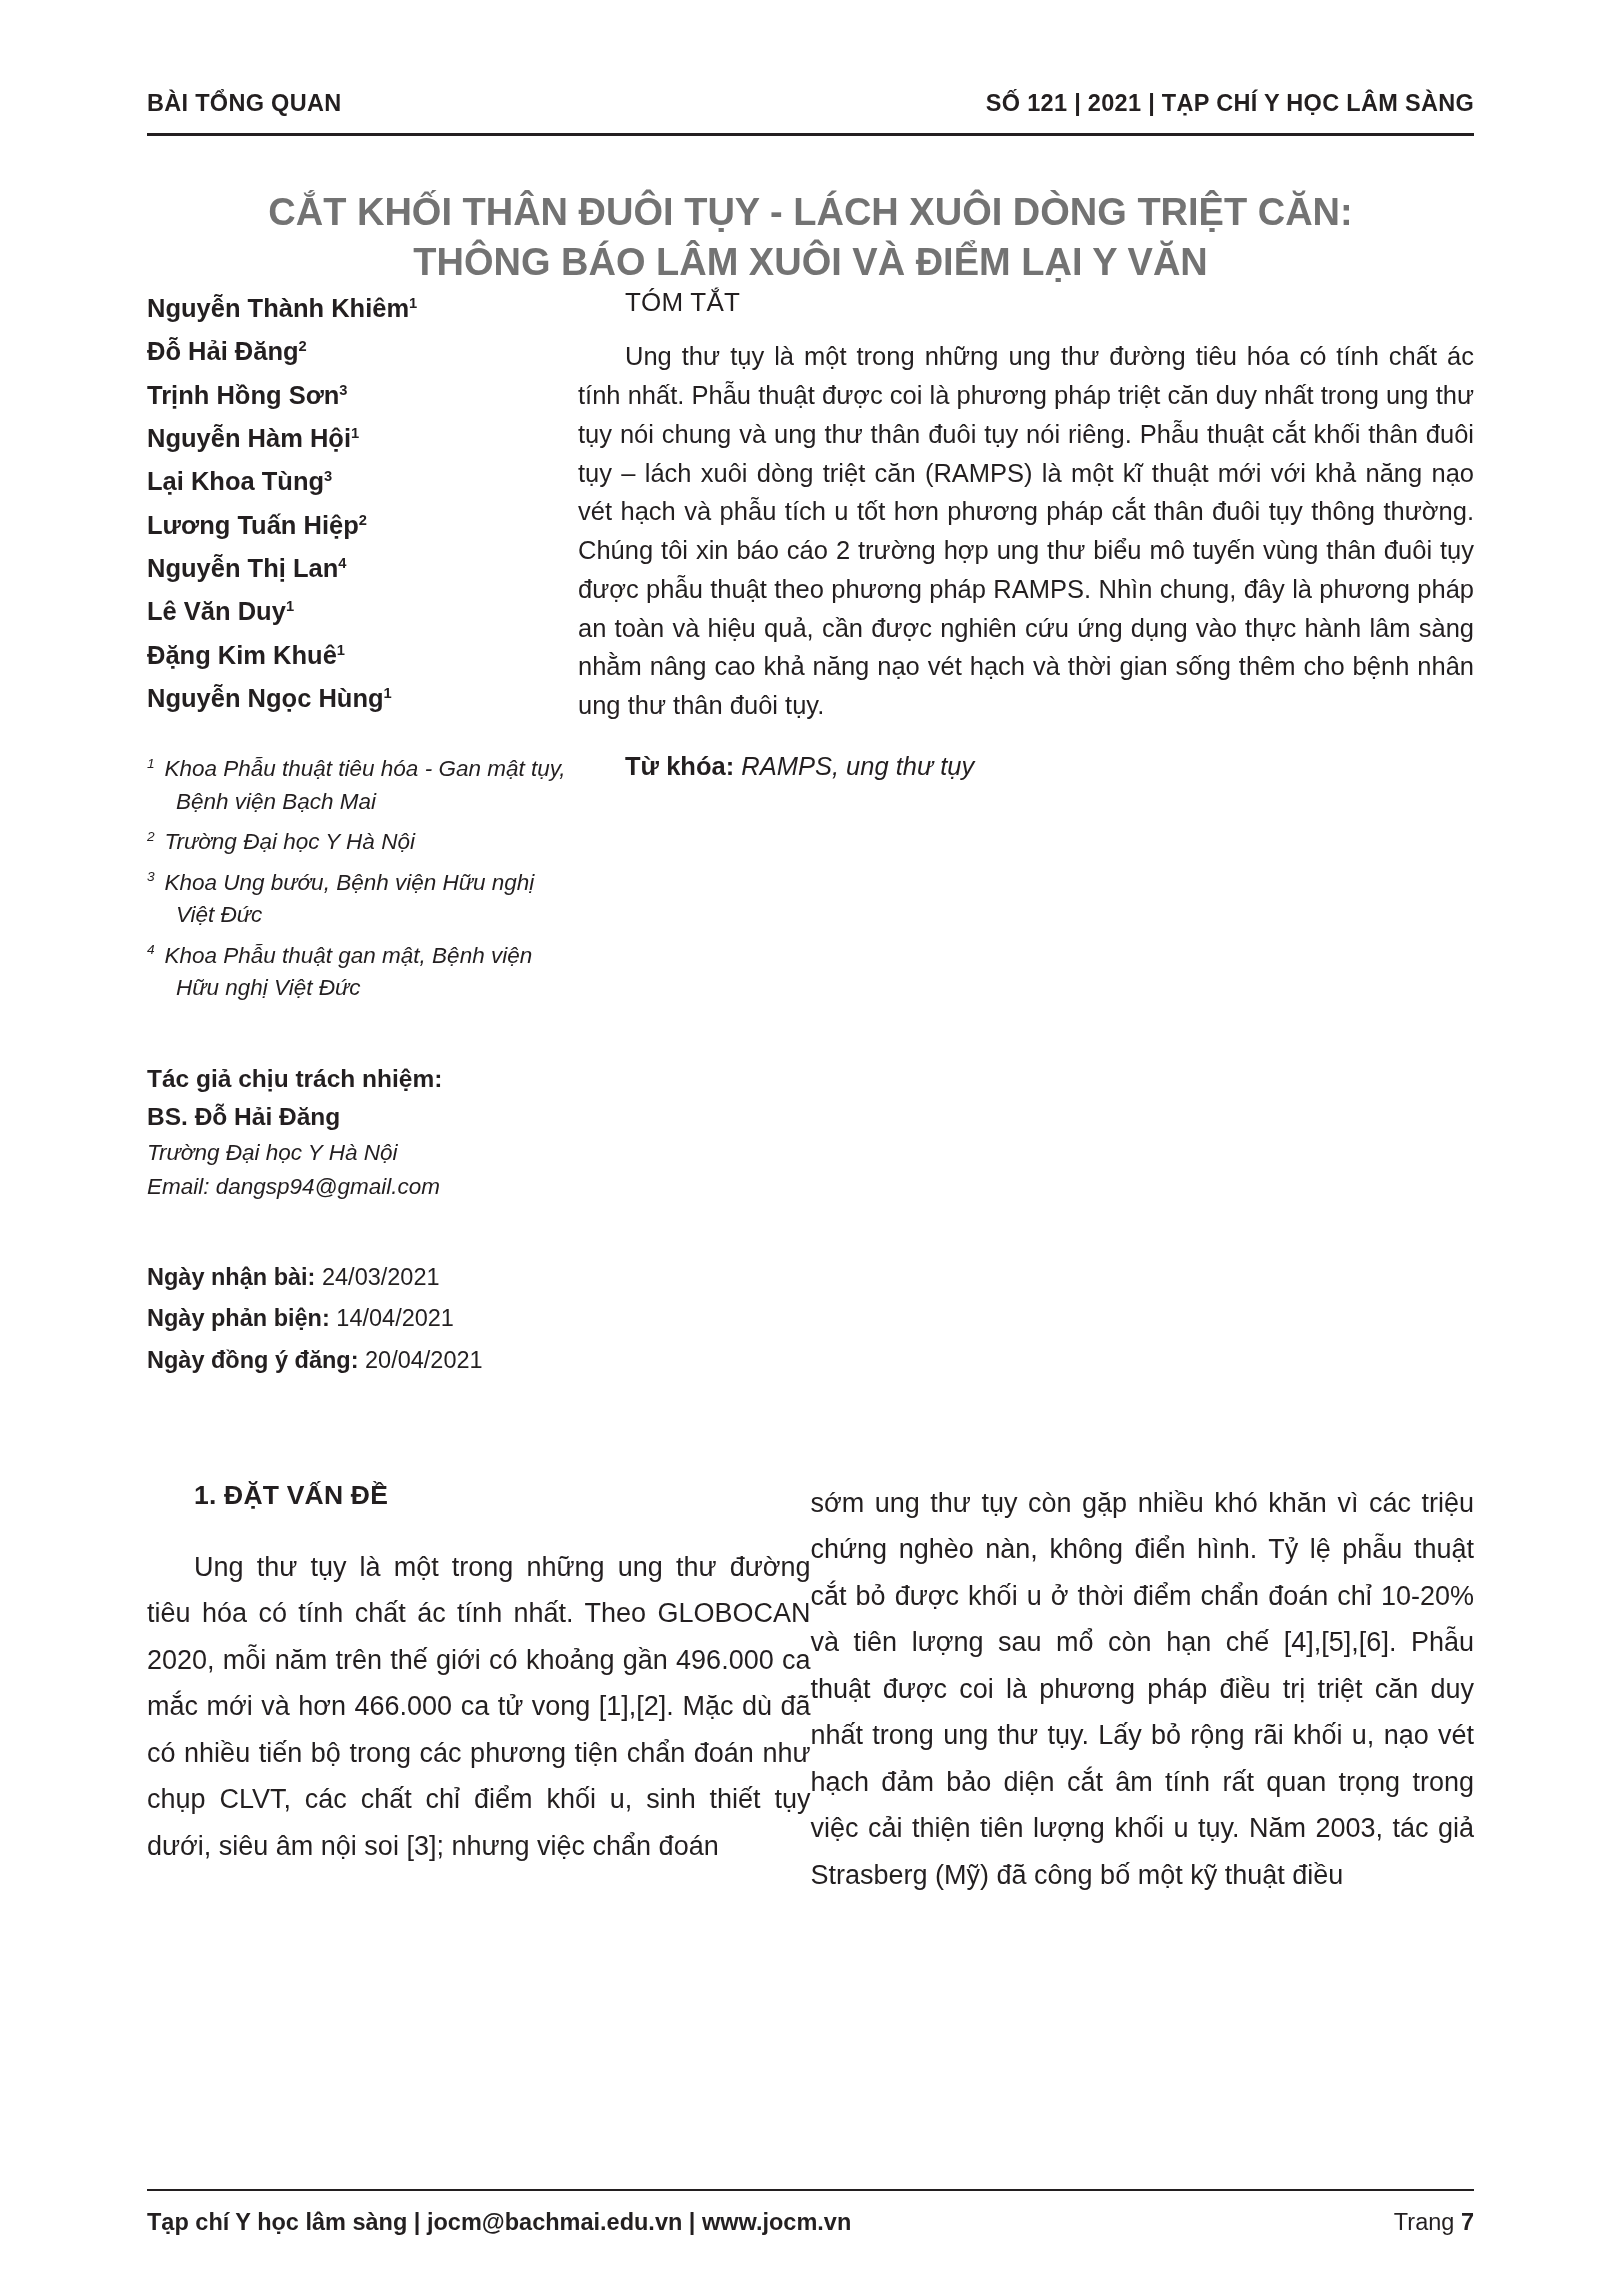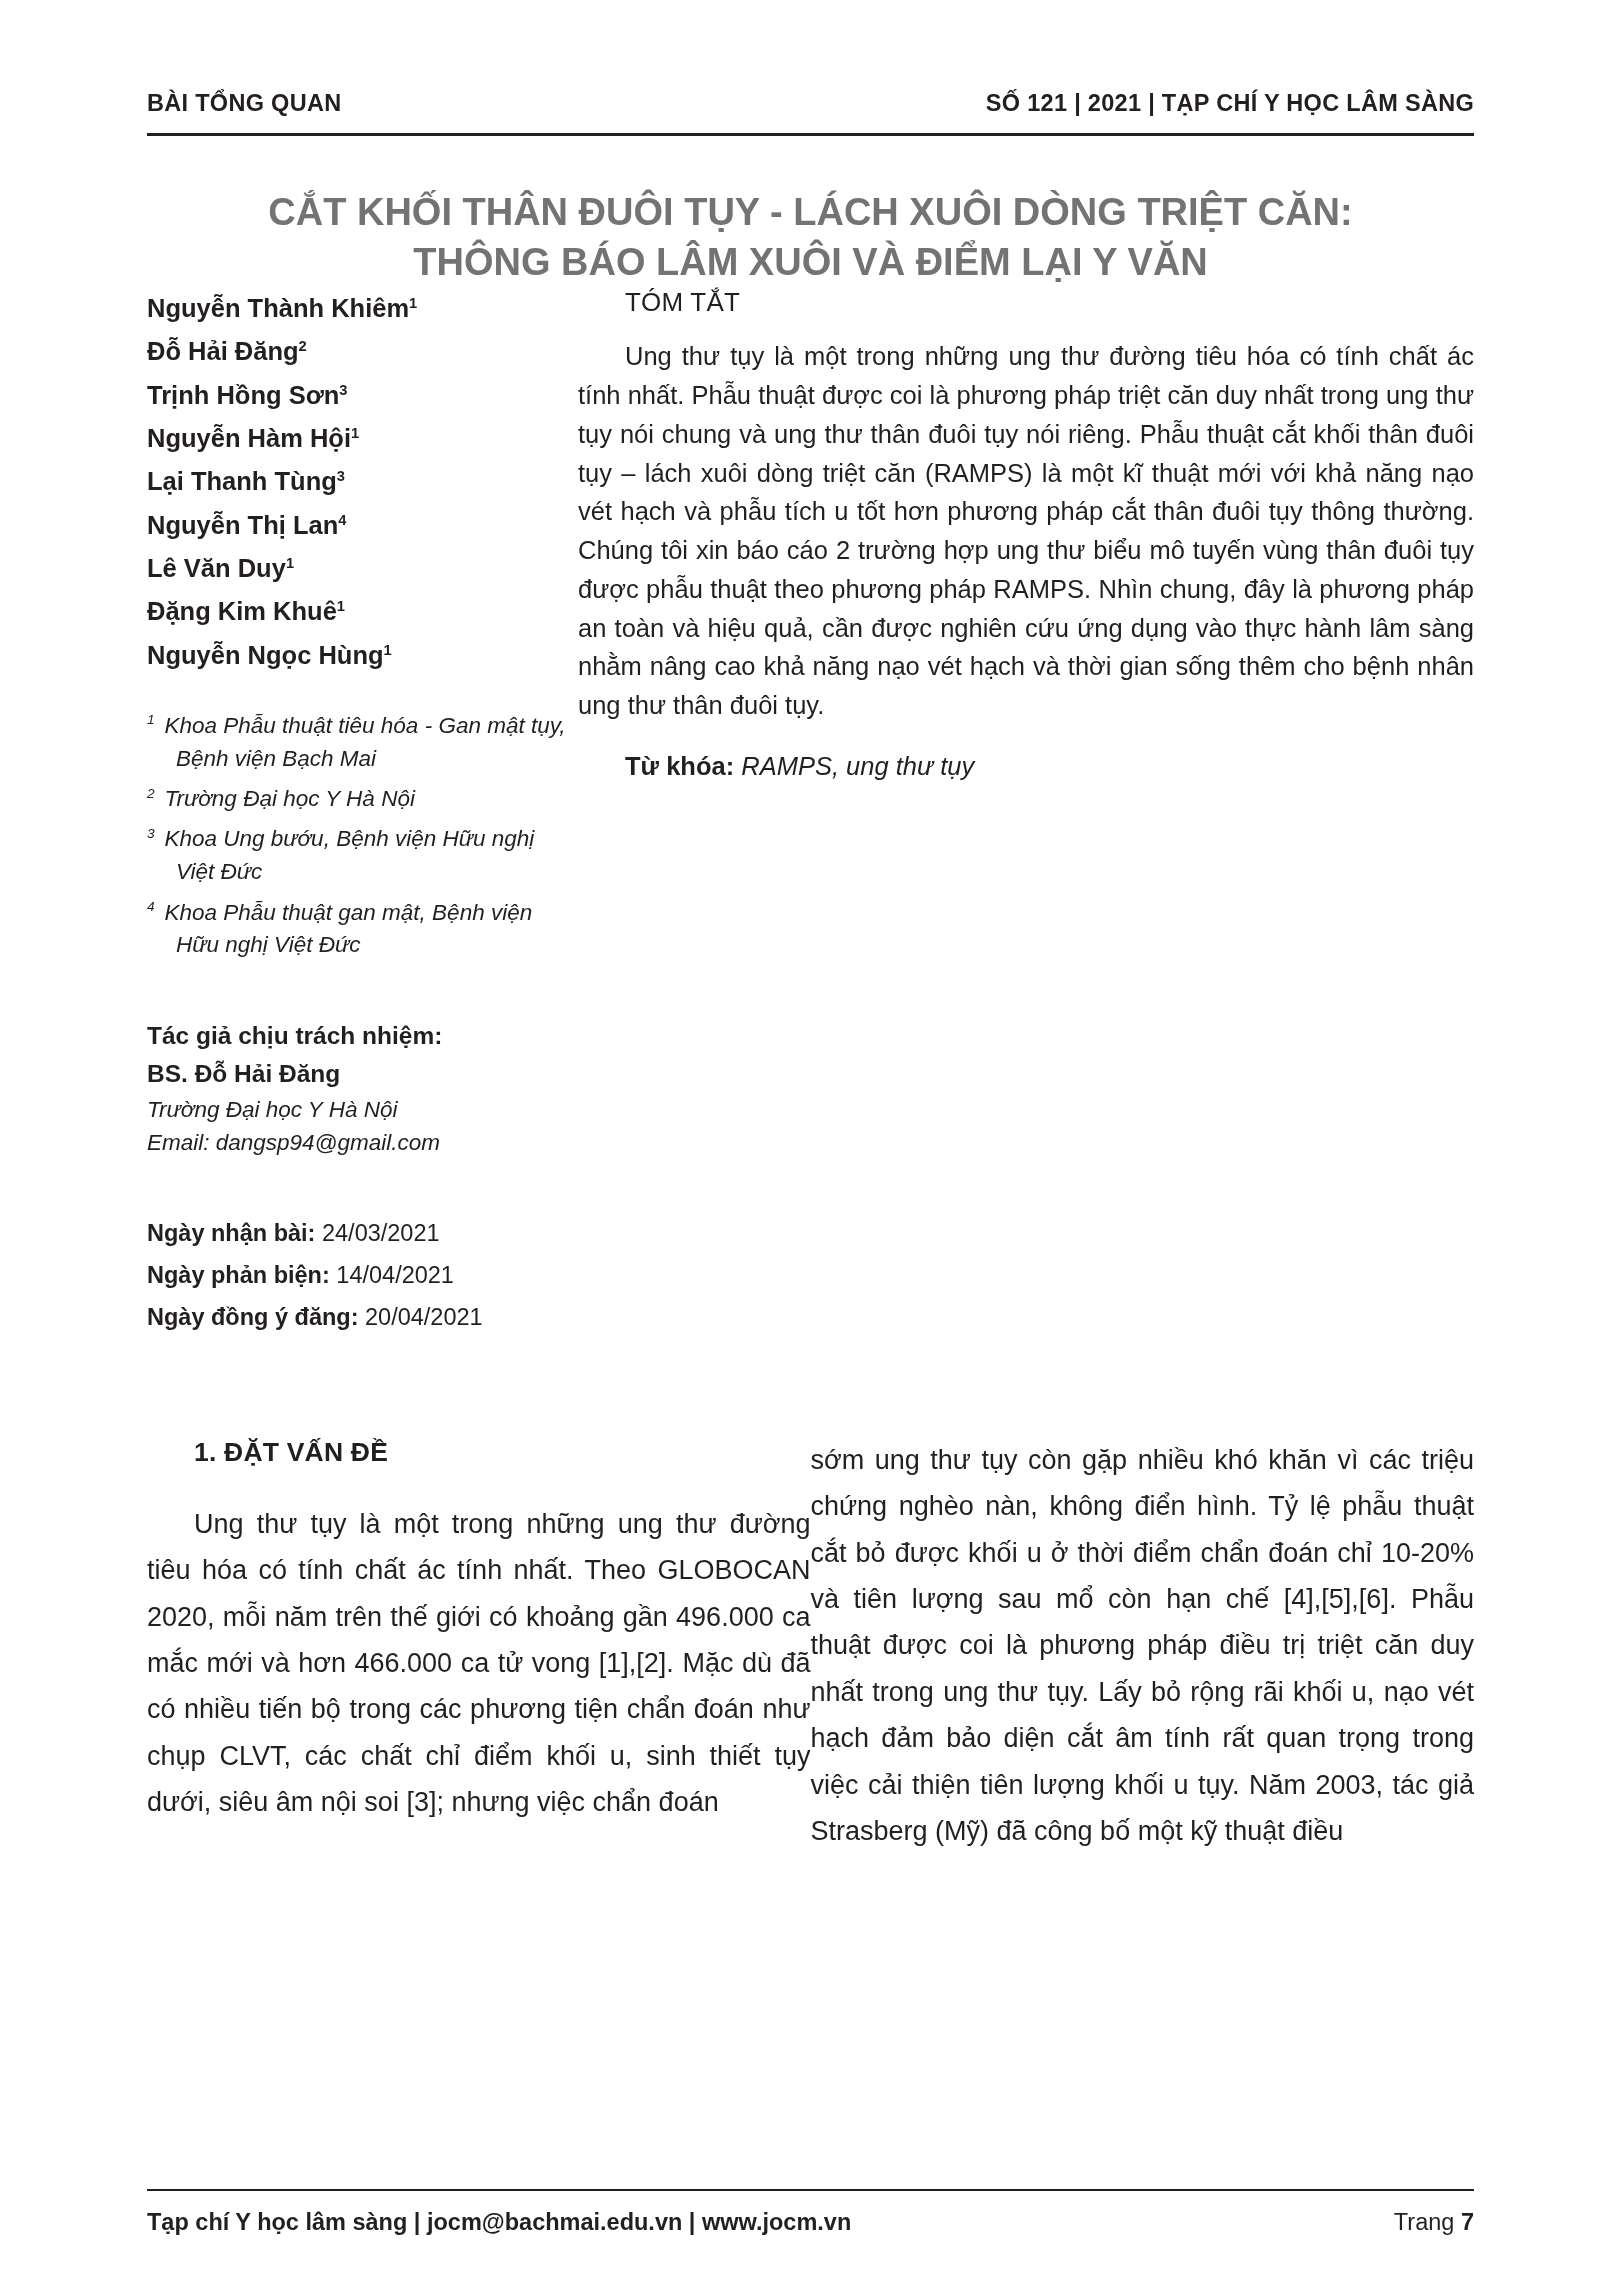--- a/index.html
+++ b/index.html
@@ -93,21 +93,22 @@
 
   <div class="main-grid">
 
     <div class="left-col">
 
       <div class="authors">
         <div class="author"><span>Nguyễn Thành Khiêm</span><sup>1</sup></div>
         <div class="author"><span>Đỗ Hải Đăng</span><sup>2</sup></div>
         <div class="author"><span>Trịnh Hồng Sơn</span><sup>3</sup></div>
         <div class="author"><span>Nguyễn Hàm Hội</span><sup>1</sup></div>
-        <div class="author"><span>Lại Thanh Tùng</span><sup>3</sup></div>
+        <div class="author"><span>Lại Khoa Tùng</span><sup>3</sup></div>
+        <div class="author"><span>Lương Tuấn Hiệp</span><sup>2</sup></div>
         <div class="author"><span>Nguyễn Thị Lan</span><sup>4</sup></div>
         <div class="author"><span>Lê Văn Duy</span><sup>1</sup></div>
         <div class="author"><span>Đặng Kim Khuê</span><sup>1</sup></div>
         <div class="author"><span>Nguyễn Ngọc Hùng</span><sup>1</sup></div>
       </div>
 
       <div class="affiliations">
         <div class="affiliation"><sup>1</sup><span>Khoa Phẫu thuật tiêu hóa - Gan mật tụy, Bệnh viện Bạch Mai</span></div>
         <div class="affiliation"><sup>2</sup><span>Trường Đại học Y Hà Nội</span></div>
         <div class="affiliation"><sup>3</sup><span>Khoa Ung bướu, Bệnh viện Hữu nghị Việt Đức</span></div>

